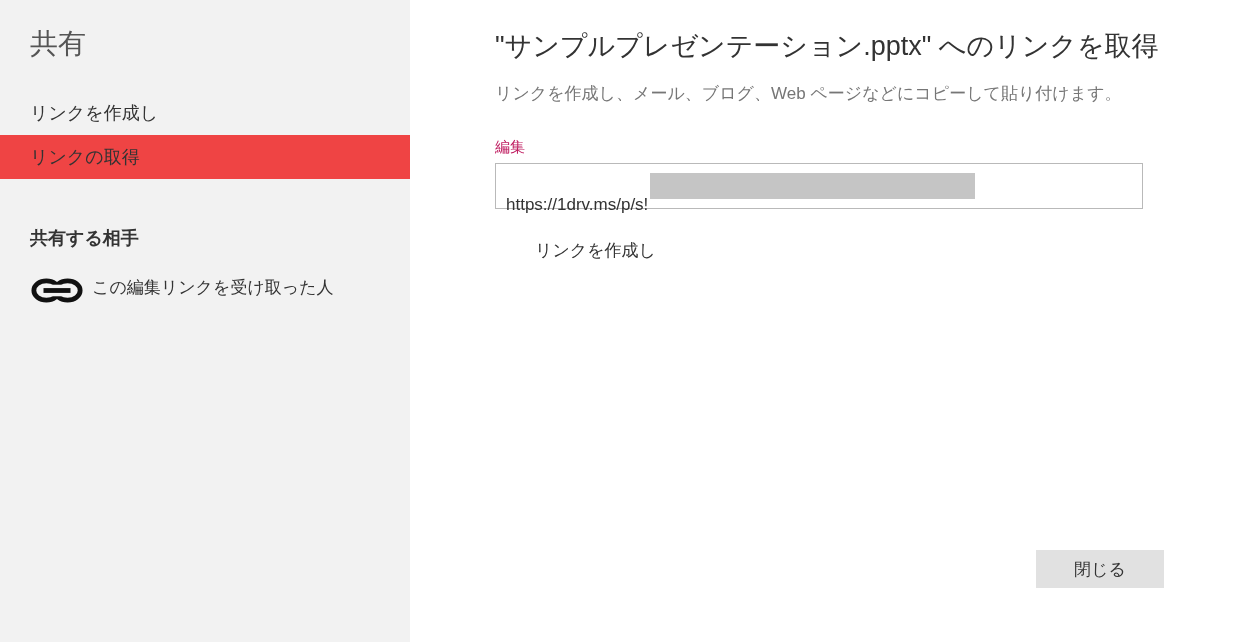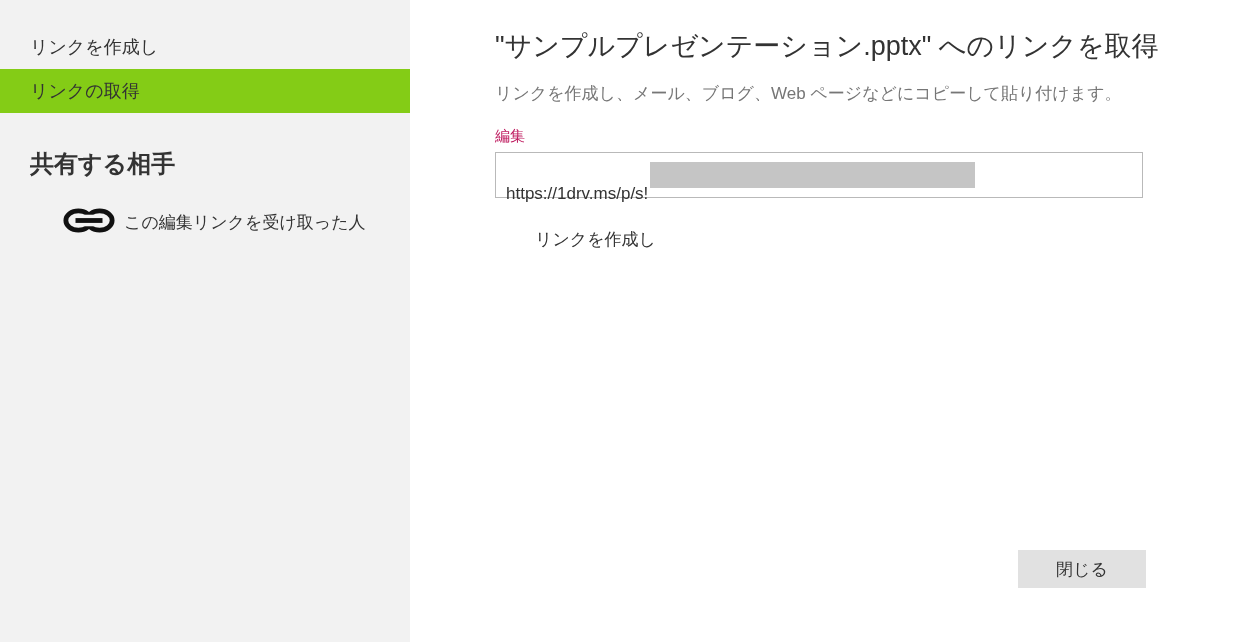--- a/index.html
+++ b/index.html
@@ -28,33 +28,32 @@
       padding: 0 30px 28px 30px;
       font-weight: 400;
     }
     .sidebar-item {
       font-size: 18px;
       color: #333;
       padding: 10px 30px;
       cursor: pointer;
     }
     .sidebar-item.selected {
-      background: #84cc16;
+      background: #ef4444;
     }
     .sidebar-subheading {
-      font-size: 24px;
+      font-size: 18px;
       font-weight: 600;
       color: #333;
-      padding: 35px 30px 22px 30px;
+      padding: 47px 30px 22px 30px;
     }
     .share-row {
       display: flex;
-      align-items: flex-end;
+      align-items: flex-start;
       padding: 4px 30px;
-      margin-left: 32px;
     }
     .link-icon {
       width: 56px;
       height: 28px;
       display: flex;
       align-items: center;
       justify-content: flex-start;
       margin-right: 6px;
       flex-shrink: 0;
     }
@@ -70,21 +69,21 @@
     }
     .main-title {
       font-size: 27px;
       font-weight: 400;
       color: #333;
       margin-bottom: 18px;
     }
     .main-desc {
       font-size: 17px;
       color: #767676;
-      margin-bottom: 22px;
+      margin-bottom: 33px;
     }
     .field-label {
       font-size: 15px;
       color: #be185d;
       margin-bottom: 6px;
     }
     .link-field {
       width: 648px;
       height: 46px;
       border: 1px solid #b9b9b9;
@@ -109,36 +108,37 @@
       margin-left: 2px;
     }
     .create-another {
       font-size: 17px;
       color: #333;
       margin-left: 40px;
       cursor: pointer;
     }
     .close-button {
       position: absolute;
-      right: 90px;
+      right: 72px;
       bottom: 54px;
       width: 128px;
       height: 38px;
       background: #e1e1e1;
       border: none;
       font-size: 17px;
       color: #333;
       cursor: pointer;
       font-family: inherit;
     }
   </style>
 </head>
 <body>
 
 <div class="sidebar">
+  <div class="sidebar-title">共有</div>
 
   <div class="sidebar-item">
     <span>リンクを作成し</span>
   </div>
   <div class="sidebar-item selected">
     <span>リンクの取得</span>
   </div>
 
   <div class="sidebar-subheading">共有する相手</div>
 

